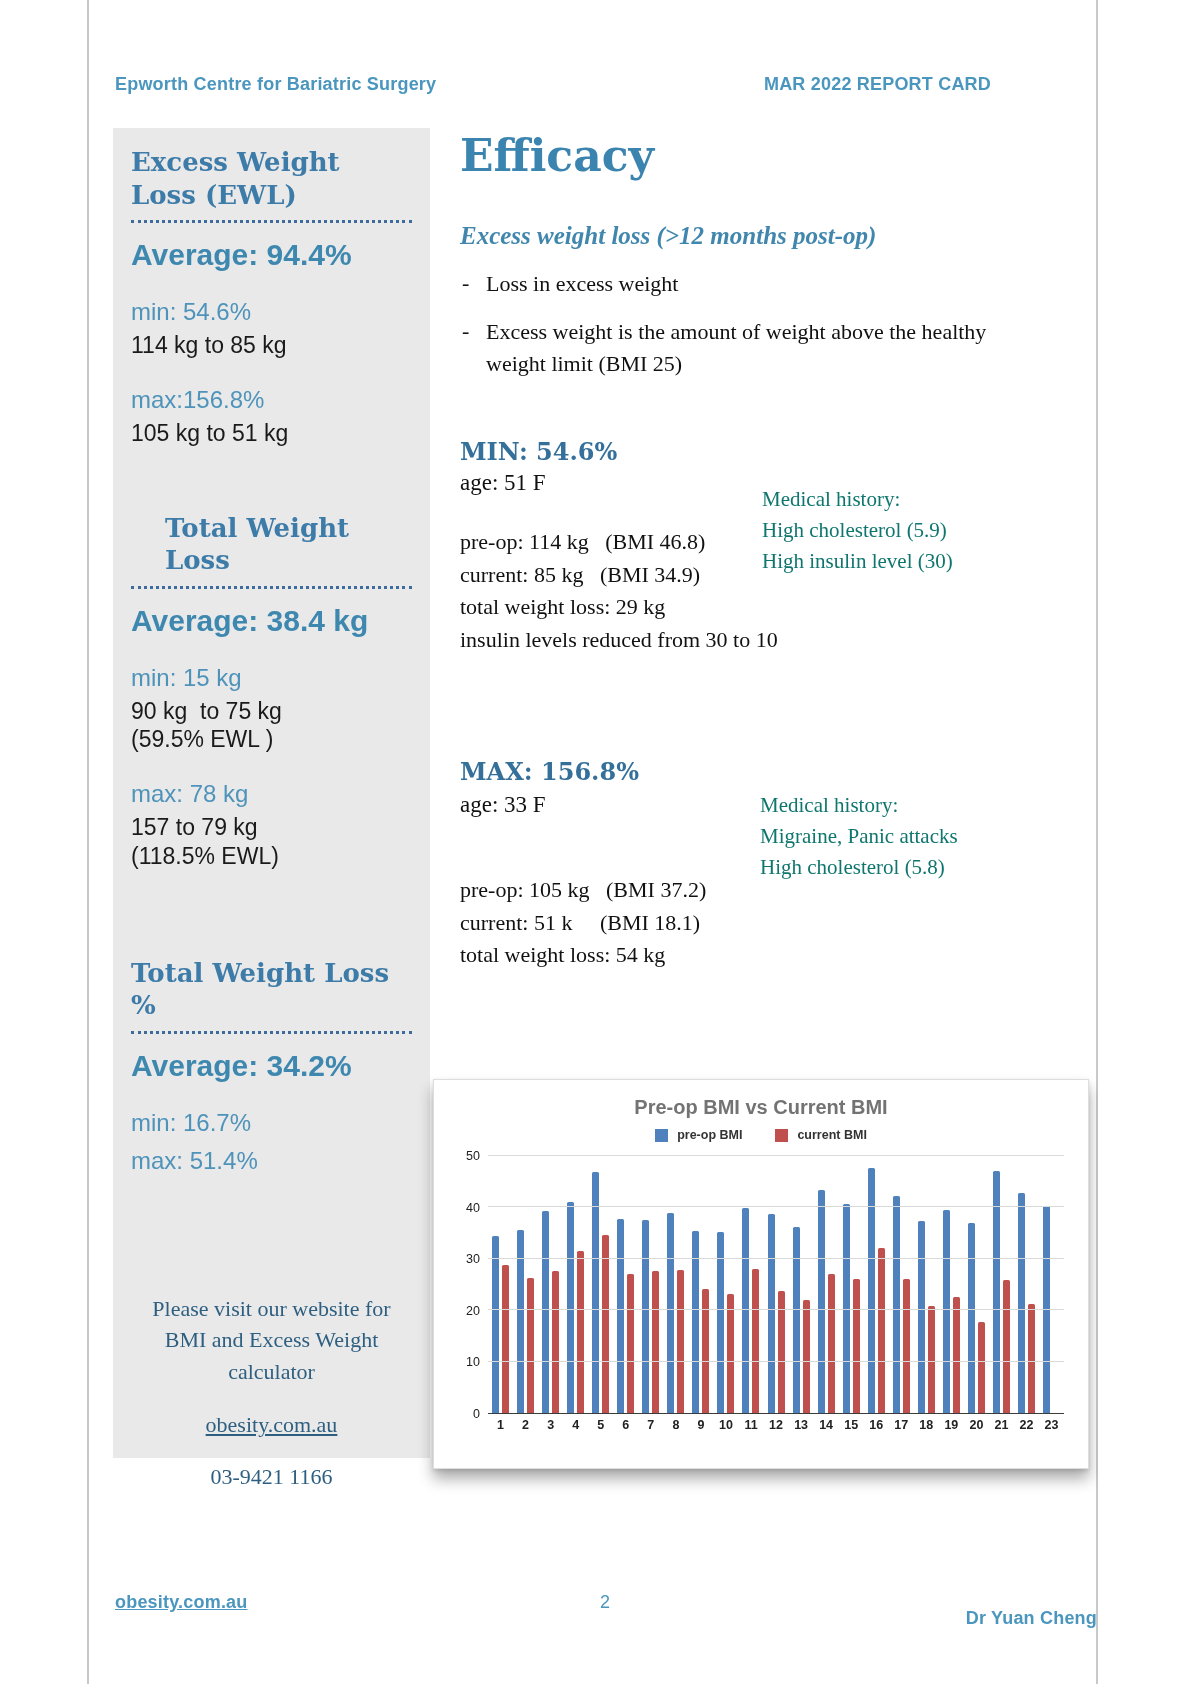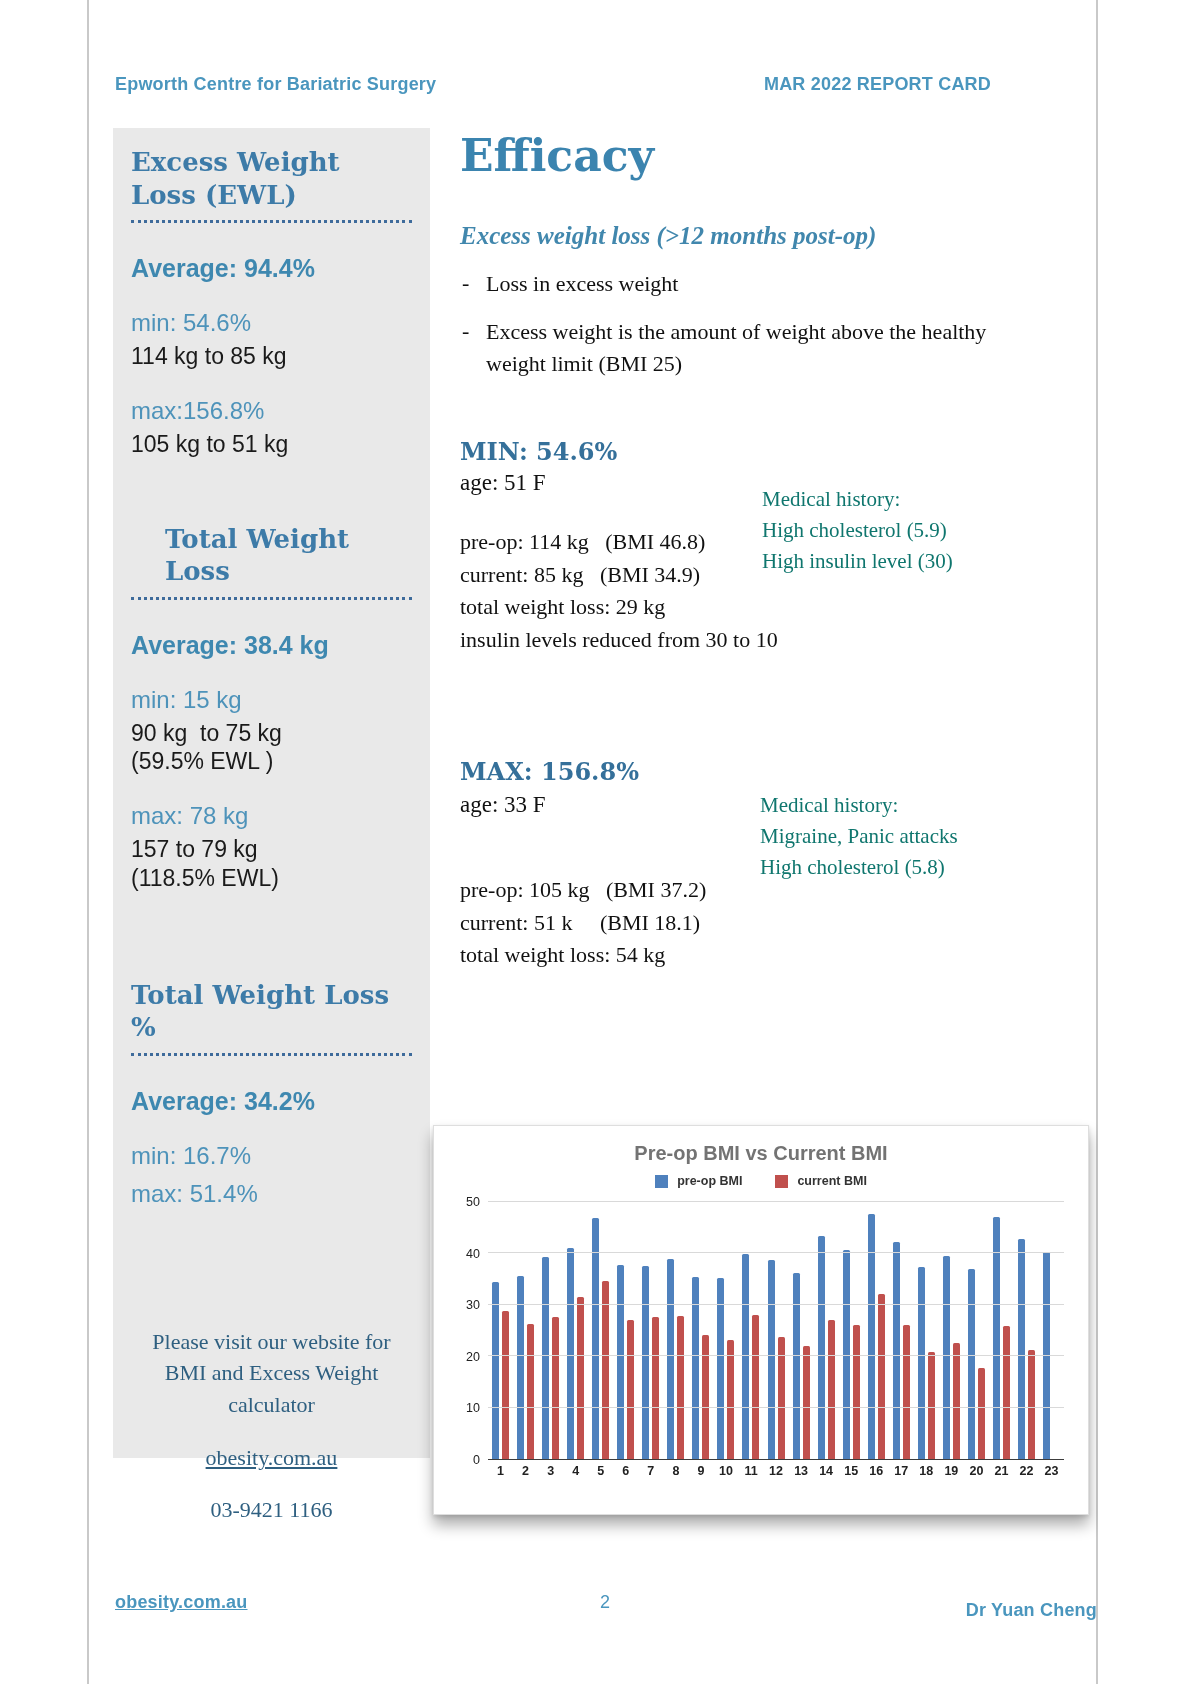--- a/index.html
+++ b/index.html
@@ -15,35 +15,35 @@
   
   .hdr-left, .hdr-right, .ftr-item {
     position:absolute; font-family:"Liberation Sans", sans-serif;
     color:#4a96be; font-size:18px; font-weight:bold; letter-spacing:0.2px;
   }
   .hdr-left { left:115px; top:74px; }
   .hdr-right { right:107px; top:74px; }
   .ftr-row { position:absolute; left:113px; top:1592px; width:984px; }
   .ftr-site { left:2px; top:0; text-decoration:underline; cursor:pointer; }
   .ftr-page { left:0; top:0; width:100%; text-align:center; font-weight:normal; }
-  .ftr-author { right:0; top:8px; }
+  .ftr-author { right:0; top:16px; }
 
   
   .sidebar {
     position:absolute; left:113px; top:128px; width:317px; height:1330px;
     background:#e9e9e9; padding:18px 18px 0 18px;
   }
   .sb-title {
     font-family:"DejaVu Serif", serif; font-weight:bold; color:#3d7ba8;
     font-size:26px; line-height:1.25;
   }
   .sb-dotted { border-bottom:3px dotted #3e6b9b; height:0; margin-top:9px; }
   .sb-average {
     font-family:"Liberation Sans", sans-serif; font-weight:bold; color:#3e88b0;
-    font-size:25px; margin-top:31px;
+    font-size:30px; margin-top:15px;
   }
   .sb-mm {
     font-family:"Liberation Sans", sans-serif; color:#4e93ba; font-size:24px; margin-top:26px;
   }
   .sb-detail {
     font-family:"Liberation Sans", sans-serif; color:#1a1a1a; font-size:23px;
     margin-top:5px; white-space:pre-wrap; line-height:1.25;
   }
   .sb-gap-2 { margin-top:64px;margin-left:34px; }
   .sb-gap-3 { margin-top:86px; }
@@ -78,21 +78,21 @@
     position:absolute; left:460px;
     font-family:"DejaVu Serif", serif; font-weight:bold; font-size:24px; color:#35709a;
   }
   .case-age { position:absolute; left:460px; font-size:23px; color:#111; }
   .case-medical { position:absolute; font-size:21px; color:#0f766e; line-height:31px; }
   .case-details { position:absolute; left:460px; font-size:22px; color:#111; line-height:32.5px; }
   .case-details div, .case-medical div { white-space:pre-wrap; }
 
   
   .chart-card {
-    position:absolute; left:433px; top:1125px; width:656px; height:390px;
+    position:absolute; left:433px; top:1079px; width:656px; height:390px;
     background:#fff; border:1px solid #dedede;
     box-shadow:0 10px 14px rgba(0,0,0,0.32), 0 2px 4px rgba(0,0,0,0.12);
     font-family:"Liberation Sans", sans-serif;
   }
   .chart-title { margin-top:16px; text-align:center; font-size:20px; font-weight:bold; color:#737373; }
   .chart-legend { margin-top:9px; display:flex; justify-content:center; gap:33px; }
   .legend-item { display:flex; align-items:center; gap:9px; font-size:12.5px; font-weight:bold; color:#333; }
   .legend-swatch { width:13px; height:13px; display:inline-block; }
   .chart-body { display:flex; margin-top:14px; padding:0 24px 0 20px; }
   .y-labels { position:relative; width:34px; height:258px; }

